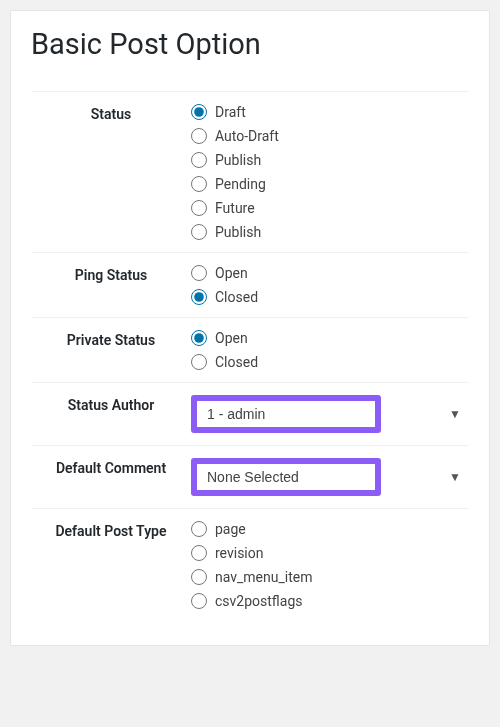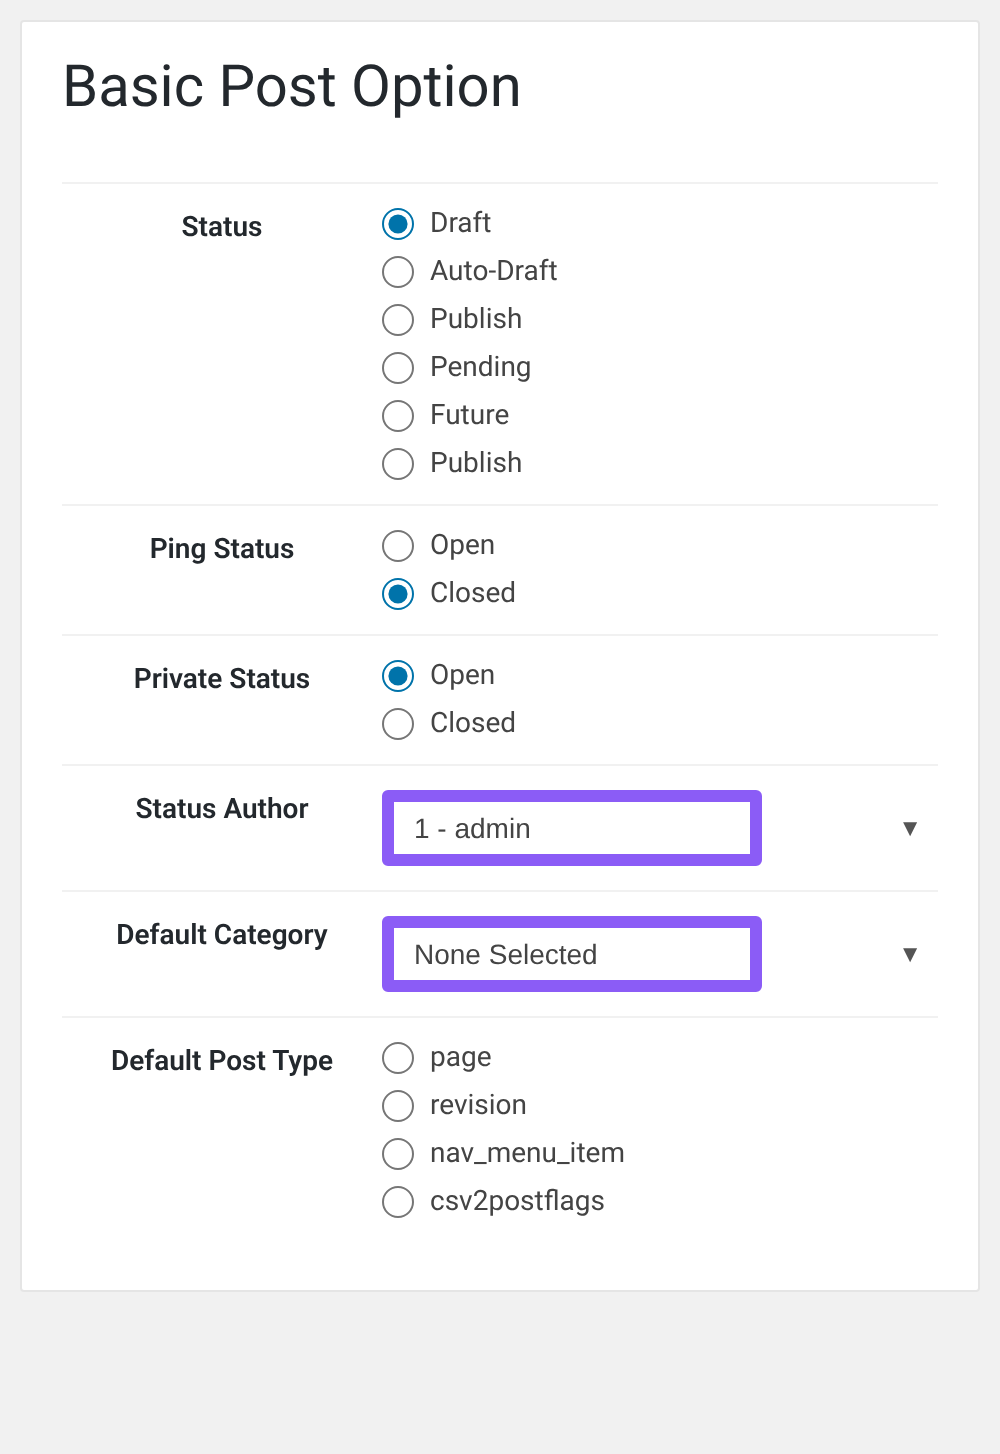--- a/index.html
+++ b/index.html
@@ -176,21 +176,21 @@
       <div class="select-wrapper">
         <select>
           <option value="1">1 - admin</option>
         </select>
         <span class="select-arrow">▼</span>
       </div>
     </div>
   </div>
 
   <div class="field-row">
-    <div class="field-label">Default Category</div>
+    <div class="field-label">Default Comment</div>
     <div class="field-content">
       <div class="select-wrapper">
         <select>
           <option value="">None Selected</option>
         </select>
         <span class="select-arrow">▼</span>
       </div>
     </div>
   </div>
 

